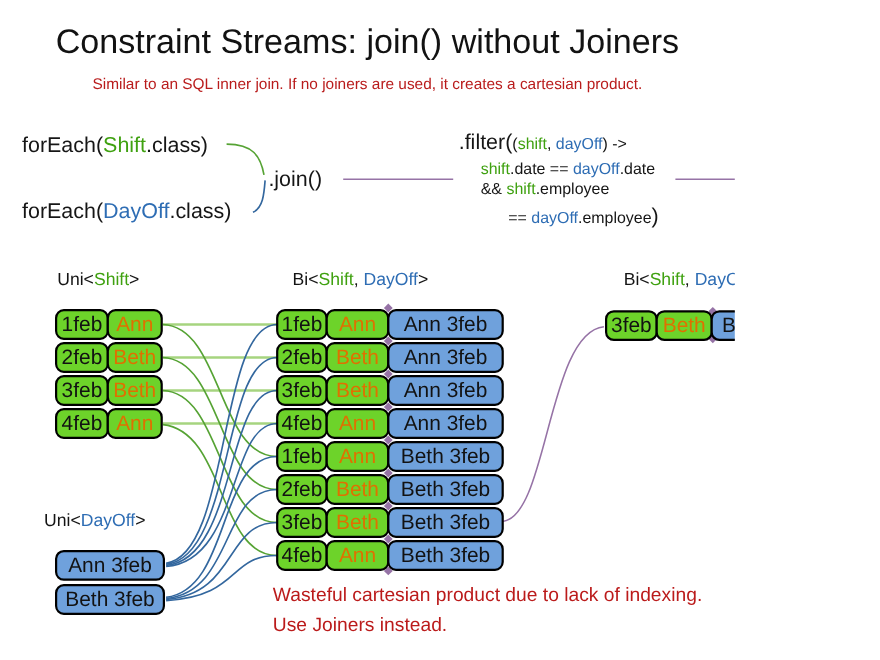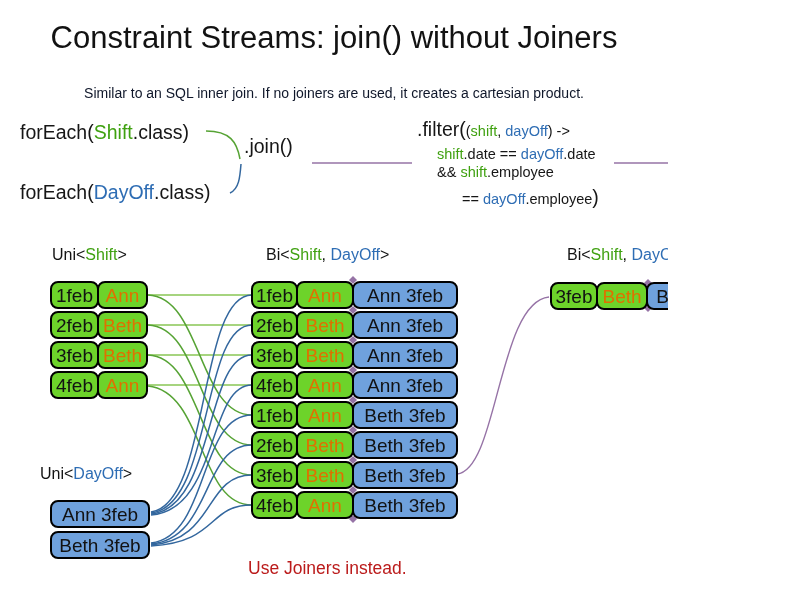--- a/index.html
+++ b/index.html
@@ -8,21 +8,21 @@
     --line-green:#56a334; --line-green-light:#a6d47f; --line-blue:#33679e;
     --line-purple:#9673a6; --warning-red:#bb1b1b; --ink:#111111;
   }
   html,body{margin:0;padding:0;background:#ffffff;}
   body{font-family:"Liberation Sans","DejaVu Sans",sans-serif;color:var(--ink);}
   .stage{position:relative;width:668px;height:600px;background:#fff;overflow:hidden;}
   .wires{position:absolute;left:0;top:0;z-index:0;}
   .title{position:absolute;left:0;right:0;top:20px;margin:0;text-align:center;
          font-size:31px;font-weight:400;letter-spacing:0;color:#121212;z-index:2;}
   .subtitle{position:absolute;left:0;right:0;top:68px;text-align:center;
-            font-size:14px;color:#0f172a;z-index:2;margin-top:17px;}
+            font-size:14px;color:#b91c1c;z-index:2;}
   .code{position:absolute;white-space:nowrap;color:#161616;z-index:2;}
   .fs19{font-size:19.5px;}
   .fs14{font-size:14.5px;}
   .t-green{color:var(--shift-green);margin-top:20px;}
   .t-blue{color:var(--dayoff-blue);}
   .tbl-label{position:absolute;font-size:16px;color:#141414;white-space:nowrap;z-index:2;}
   .cell{position:absolute;box-sizing:border-box;height:28px;border:2px solid #000;
         border-radius:8px;display:flex;align-items:center;justify-content:center;
         font-size:19px;color:#121212;background:var(--green-fill);z-index:1;line-height:1;}
   .cell.blue{background:var(--blue-fill);}
@@ -86,21 +86,21 @@
     </g>
   </svg>
 
   <h1 class="title">Constraint Streams: join() without Joiners</h1>
   <div class="subtitle">Similar to an SQL inner join. If no joiners are used, it creates a cartesian product.</div>
 
   <div class="code fs19" style="left:20px;top:121px;"><span>forEach(</span><span class="t-green">Shift</span><span>.class)</span></div>
 
   <div class="code fs19" style="left:20px;top:181px;"><span>forEach(</span><span class="t-blue">DayOff</span><span>.class)</span></div>
 
-  <div class="code fs19" style="left:244px;top:135px;">.join()</div>
+  <div class="code fs19" style="left:244px;top:152px;">.join()</div>
 
   <div class="code" style="left:417px;top:118px;"><span class="fs19">.filter(</span><span class="fs14">(</span><span class="fs14 t-green">shift</span><span class="fs14">, </span><span class="fs14 t-blue">dayOff</span><span class="fs14">) -&gt;</span></div>
 
   <div class="code fs14" style="left:437px;top:146px;"><span class="t-green">shift</span><span>.date == </span><span class="t-blue">dayOff</span><span>.date</span></div>
 
   <div class="code fs14" style="left:437px;top:164px;"><span>&amp;&amp; </span><span class="t-green">shift</span><span>.employee</span></div>
 
   <div class="code fs14" style="left:462px;top:186px;"><span>== </span><span class="t-blue">dayOff</span><span>.employee</span><span class="fs19">)</span></div>
 
   <div class="code" style="left:676px;top:144px;font-size:22px;letter-spacing:1px;">...</div>
@@ -147,15 +147,16 @@
   <div class="cell name" style="left:296px;top:491px;width:58px;">Ann</div>
   <div class="cell blue" style="left:352px;top:491px;width:106px;">Beth 3feb</div>
 
   <div class="cell" style="left:550px;top:282px;width:48px;">3feb</div>
   <div class="cell name" style="left:596px;top:282px;width:52px;">Beth</div>
   <div class="cell blue" style="left:646px;top:282px;width:102px;">Beth 3feb</div>
 
   <div class="cell blue" style="left:50px;top:500px;width:100px;">Ann 3feb</div>
   <div class="cell blue" style="left:50px;top:531px;width:100px;">Beth 3feb</div>
 
+  <div class="footnote" style="left:248px;top:530px;">Wasteful cartesian product due to lack of indexing.</div>
   <div class="footnote" style="left:248px;top:558px;">Use Joiners instead.</div>
 
 </div>
 
 </body></html>

